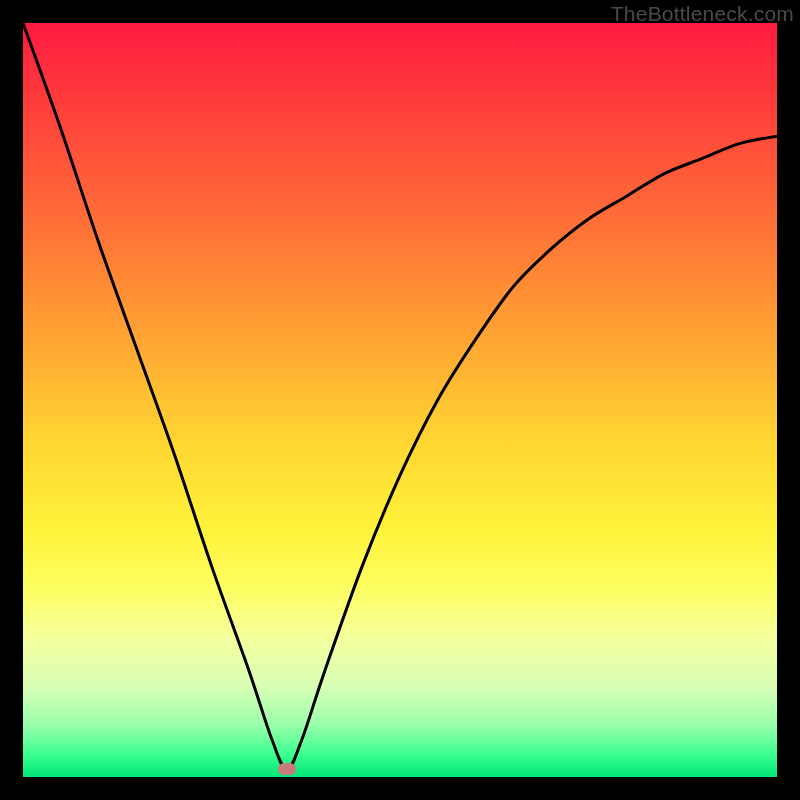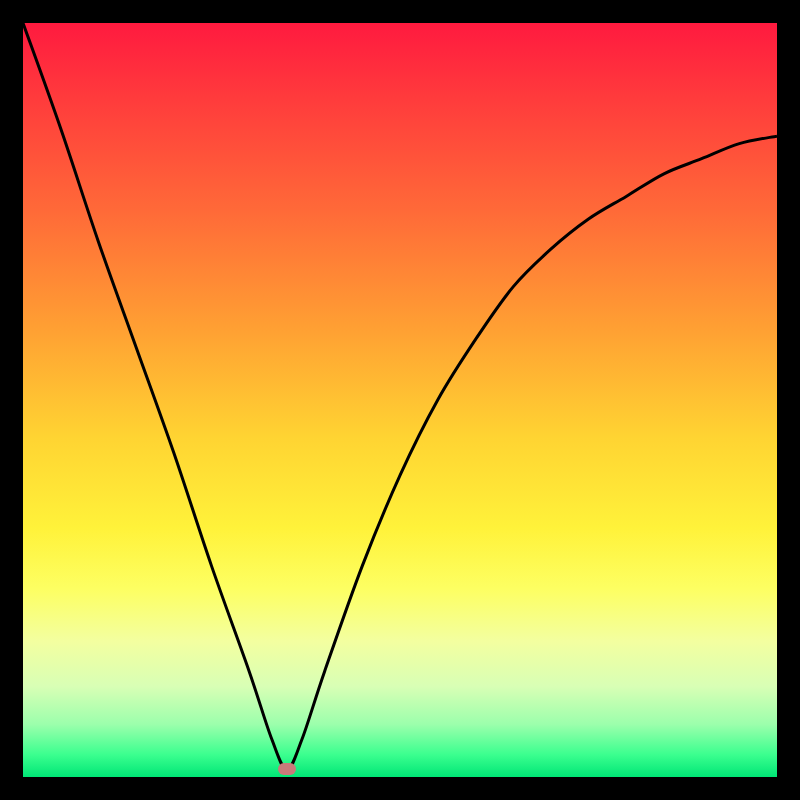--- a/index.html
+++ b/index.html
@@ -62,19 +62,20 @@
     color: #4a4a4a;
     font-size: 21px;
     font-weight: 500;
     letter-spacing: 0.2px;
   }
 </style>
 </head>
 <body>
 
 <div class="frame">
+  <div class="watermark">TheBottleneck.com</div>
   <div class="plot">
     <svg class="curve" viewBox="0 0 754 754" preserveAspectRatio="none">
       <path id="curve-path" d="M 0 0 C 6.28 17.59, 25.13 69.12, 37.70 105.56 C 50.27 142.00, 62.83 182.22, 75.40 218.66 C 87.97 255.10, 100.53 289.03, 113.10 324.22 C 125.67 359.41, 138.23 393.34, 150.80 429.78 C 163.37 466.22, 175.93 506.44, 188.50 542.88 C 201.07 579.32, 216.15 619.54, 226.20 648.44 C 236.25 677.34, 242.54 699.96, 248.82 716.30 C 255.10 732.64, 258.87 746.46, 263.90 746.46 C 268.93 746.46, 272.70 732.64, 278.98 716.30 C 285.26 699.96, 291.55 677.34, 301.60 648.44 C 311.65 619.54, 326.73 575.55, 339.30 542.88 C 351.87 510.21, 364.43 480.05, 377.00 452.40 C 389.57 424.75, 402.13 399.62, 414.70 377.00 C 427.27 354.38, 439.83 335.53, 452.40 316.68 C 464.97 297.83, 477.53 278.98, 490.10 263.90 C 502.67 248.82, 515.23 237.51, 527.80 226.20 C 540.37 214.89, 552.93 204.84, 565.50 196.04 C 578.07 187.24, 590.63 180.96, 603.20 173.42 C 615.77 165.88, 628.33 157.08, 640.90 150.80 C 653.47 144.52, 666.03 140.75, 678.60 135.72 C 691.17 130.69, 703.73 124.41, 716.30 120.64 C 728.87 116.87, 747.72 114.36, 754.00 113.10" fill="none" stroke="#000" stroke-width="3"></path>
     </svg>
     <div class="marker" id="min-marker" style="left: 263.9px; top: 746.46px;"></div>
   </div>
 </div>
 
 </body></html>

